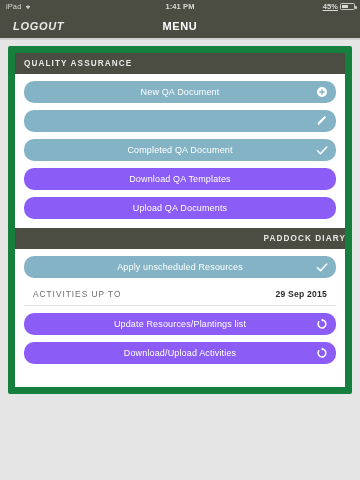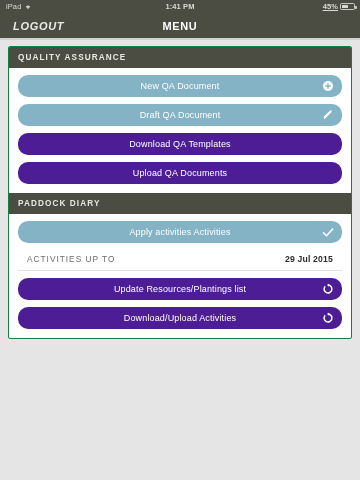--- a/index.html
+++ b/index.html
@@ -43,42 +43,42 @@
   }
   .nav-title{
     width:100%; text-align:center; color:#ffffff;
     font-size:11px; font-weight:bold; letter-spacing:.6px;
   }
   .nav-shadow{ height:2px; background:#d2d2d2; }
 
   
   .page{ padding:6px 8px 0 8px; }
   .card{
-    background:#ffffff; border:1px solid #15803d;
-    border-radius:2px; overflow:hidden; padding-bottom:9px;
+    background:#ffffff; border:7px solid #15803d;
+    border-radius:2px; overflow:hidden; padding-bottom:23px;
   }
 
   .section-header{
     background:#4b4d43; color:#e7e8e3;
     font-size:8.2px; font-weight:bold; letter-spacing:1.1px;
     padding:6px 0 6px 10px;
     margin:0 -1px;
   }
-  .section-header.second{ margin-top:9px; }
+  .section-header.second{ margin-top:9px;text-align:right; }
 
   .btn-wrap{ padding:0 9px; }
 
   .btn{
     position:relative; display:flex; align-items:center; justify-content:center;
     height:22px; margin-top:7px; border-radius:10px;
     color:#ffffff; font-size:9px; letter-spacing:.15px;
     cursor:pointer; user-select:none;
   }
   .btn.teal{ background:#84b3c5; }
-  .btn.slate{ background:#4c1d95; }
+  .btn.slate{ background:#8b5cf6; }
 
   .btn .ico{
     position:absolute; right:8px; top:50%; transform:translateY(-50%);
     width:12px; height:12px; display:flex; align-items:center; justify-content:center;
   }
   .btn .ico svg{ display:block; }
 
   
   .act-row{
     display:flex; align-items:flex-end; justify-content:space-between;
@@ -129,59 +129,66 @@
         <span class="ico">
           <svg width="12" height="12" viewBox="0 0 24 24">
             <circle cx="12" cy="12" r="10" fill="#ffffff"></circle>
             <rect x="10.6" y="6.4" width="2.8" height="11.2" rx="1" fill="#84b3c5"></rect>
             <rect x="6.4" y="10.6" width="11.2" height="2.8" rx="1" fill="#84b3c5"></rect>
           </svg>
         </span>
       </div>
 
       <div class="btn teal">
-        <span>Draft QA Document</span>
         <span class="ico">
           <svg width="12" height="12" viewBox="0 0 24 24">
             <path d="M4 19.5 L6.5 18.8 L19.2 6.1 A2.2 2.2 0 0 0 16.1 3 L3.4 15.7 Z" fill="#ffffff"></path>
             <path d="M4 19.5 L6.5 18.8 L5 17.3 Z" fill="#ffffff"></path>
           </svg>
         </span>
       </div>
 
-
-      <div class="btn slate">
-        <span>Download QA Templates</span>
-      </div>
-
-      <div class="btn slate">
-        <span>Upload QA Documents</span>
-      </div>
-
-    </div>
-
-    <div class="section-header second">PADDOCK DIARY</div>
-
-    <div class="btn-wrap">
-
-      <div class="btn teal">
-        <span>Apply activities Activities</span>
+      <div class="btn teal">
+        <span>Completed QA Document</span>
         <span class="ico">
           <svg width="13" height="13" viewBox="0 0 24 24">
             <path d="M3 12.5 L9 18.5 L21.5 5" stroke="#ffffff" stroke-width="3.2" fill="none" stroke-linecap="round" stroke-linejoin="round"></path>
           </svg>
         </span>
       </div>
 
+      <div class="btn slate">
+        <span>Download QA Templates</span>
+      </div>
+
+      <div class="btn slate">
+        <span>Upload QA Documents</span>
+      </div>
+
+    </div>
+
+    <div class="section-header second">PADDOCK DIARY</div>
+
+    <div class="btn-wrap">
+
+      <div class="btn teal">
+        <span>Apply unscheduled Resources</span>
+        <span class="ico">
+          <svg width="13" height="13" viewBox="0 0 24 24">
+            <path d="M3 12.5 L9 18.5 L21.5 5" stroke="#ffffff" stroke-width="3.2" fill="none" stroke-linecap="round" stroke-linejoin="round"></path>
+          </svg>
+        </span>
+      </div>
+
 
     </div>
 
     <div class="act-row">
       <span class="act-label">ACTIVITIES UP TO</span>
-      <span class="act-date">29 Jul 2015</span>
+      <span class="act-date">29 Sep 2015</span>
     </div>
 
     <div class="btn-wrap">
 
       <div class="btn slate">
         <span>Update Resources/Plantings list</span>
         <span class="ico">
           <svg width="12" height="12" viewBox="0 0 24 24">
             <path d="M12 4.2 A7.8 7.8 0 1 1 5.6 7.5" stroke="#ffffff" stroke-width="3" fill="none" stroke-linecap="round"></path>
             <path d="M12 1 L12 7.5 L15.6 4.3 Z" fill="#ffffff"></path>

